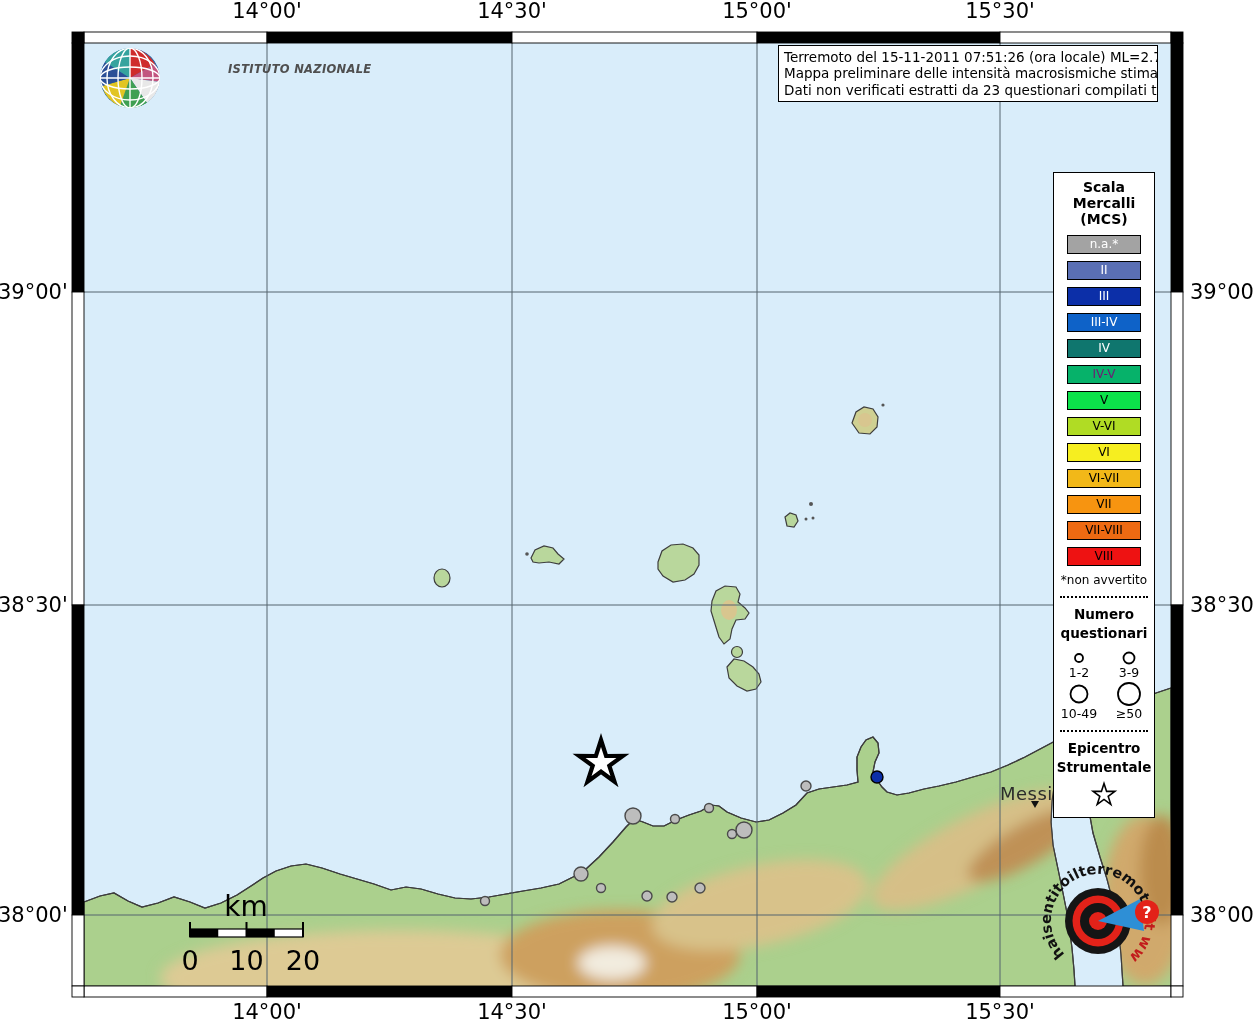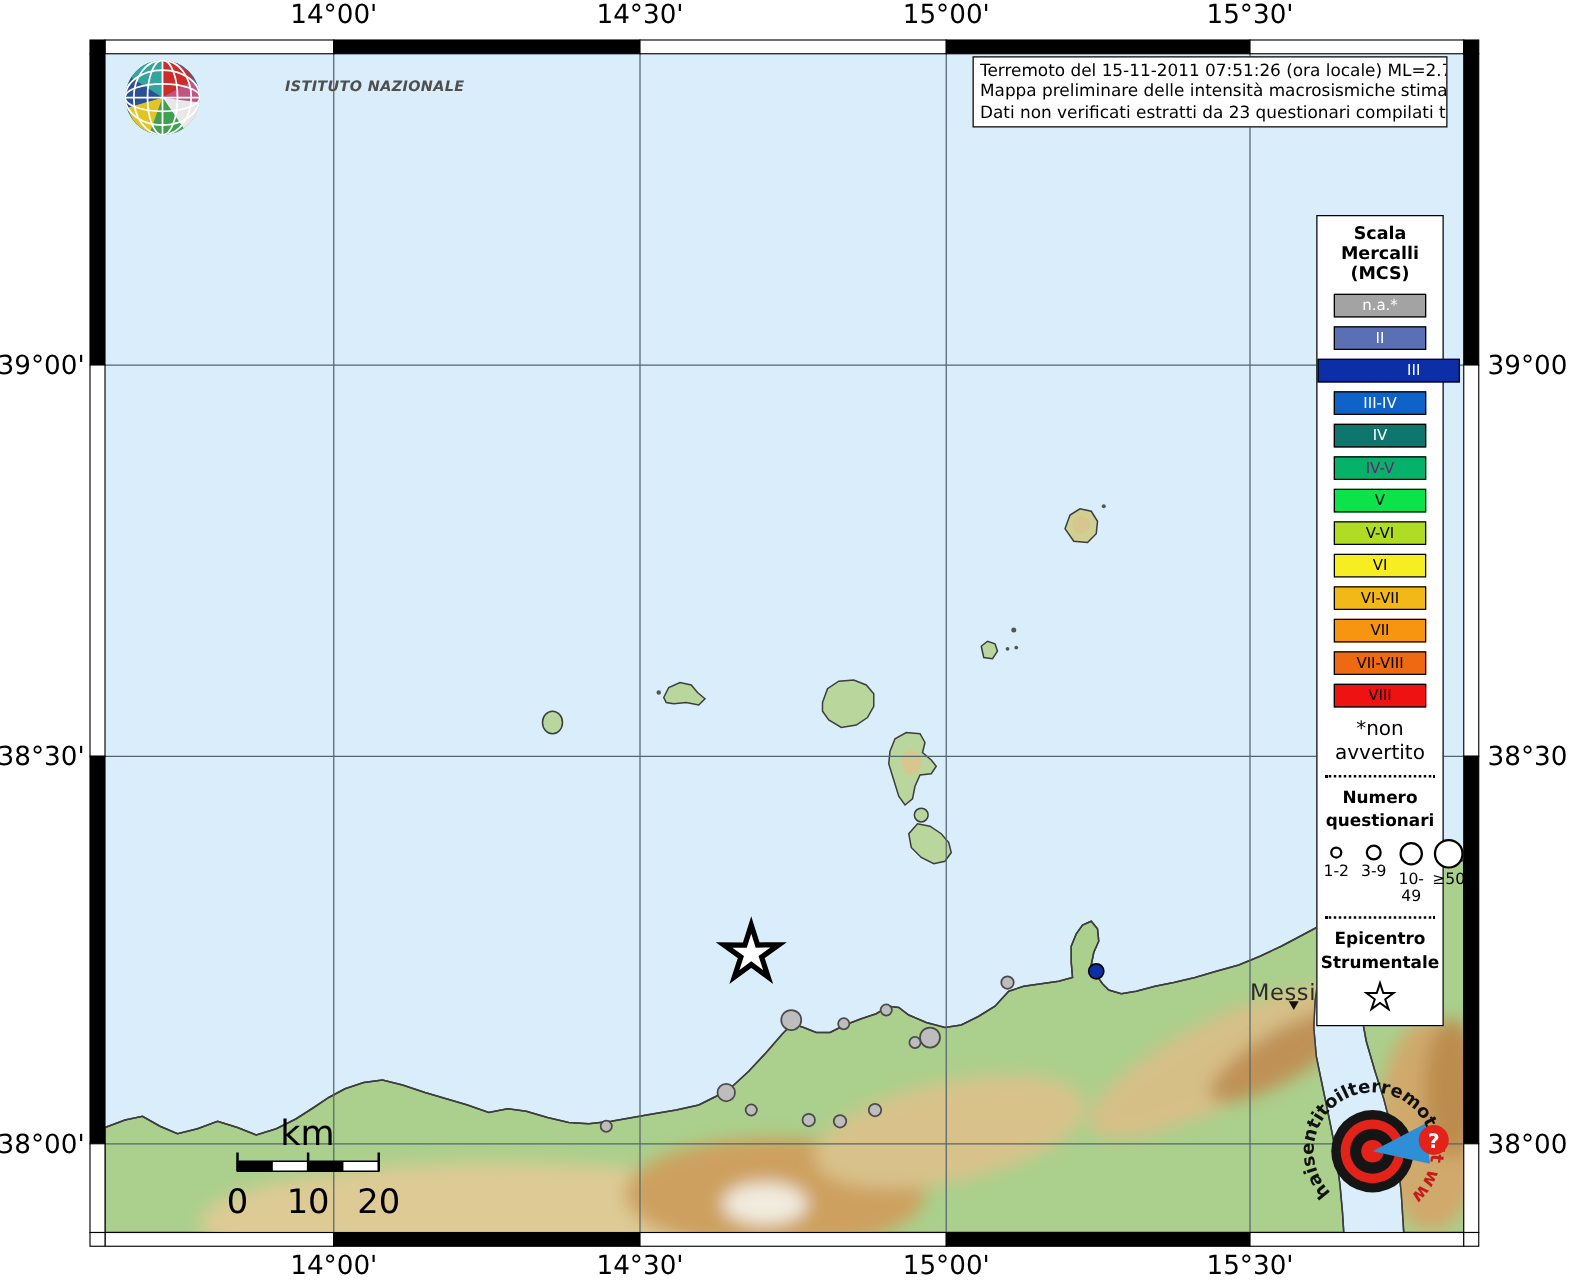--- a/index.html
+++ b/index.html
@@ -15,23 +15,23 @@
   #ingv{position:absolute;left:100px;top:46px;width:320px;height:72px;font-style:italic;}
   #ingv .l1{position:absolute;left:128px;top:16px;font-size:11.5px;font-weight:bold;color:#4f4f4f;letter-spacing:.3px;}
   #ingv .l2{position:absolute;left:128px;top:31px;font-size:11.5px;font-weight:bold;color:#4f4f4f;letter-spacing:.3px;}
   #legend{position:absolute;left:1053px;top:172px;width:100px;background:#fff;border:1px solid #000;
           padding:6px 0 8px 0;text-align:center;}
   .leg-h{font-weight:bold;font-size:14px;line-height:16px;color:#000;}
   .leg-h2{font-weight:bold;font-size:13.5px;line-height:19px;color:#000;}
   #legend-items{margin-top:8px;}
   .mcs-box{width:72px;height:17px;margin:0 auto 7px auto;border:1px solid #000;
            font-size:12px;font-weight:normal;line-height:17px;text-align:center;}
-  .footnote{font-size:16px;margin-top:4px;}
+  .footnote{font-size:12px;margin-top:4px;}
   .dots{border-top:2px dotted #000;width:88px;margin:9px auto 7px auto;height:0;}
-  .qgrid{display:grid;grid-template-columns:1fr 1fr 1fr 1fr;margin-top:2px;}
+  .qgrid{display:grid;grid-template-columns:1fr 1fr;margin-top:2px;}
   .qcell{display:flex;flex-direction:column;align-items:center;}
   .qlab{font-size:12.5px;line-height:14px;margin-top:1px;}
   .qcell svg{display:block;}
   #legend-star-svg{margin:4px auto 0 auto;display:block;}
 </style>
 </head>
 <body>
 
 <div class="stage">
 
@@ -223,21 +223,21 @@
     <div>Dati non verificati estratti da 23 questionari compilati tramite Internet.</div>
   </div>
 
   <div id="legend">
     <div class="leg-h">Scala</div>
     <div class="leg-h">Mercalli</div>
     <div class="leg-h">(MCS)</div>
     <div id="legend-items">
         <div class="mcs-box" style="background: rgb(163, 163, 163); color: rgb(255, 255, 255);">n.a.*</div>
         <div class="mcs-box" style="background: rgb(90, 111, 180); color: rgb(255, 255, 255);">II</div>
-        <div class="mcs-box" style="background: rgb(12, 47, 168); color: rgb(255, 255, 255); padding-left: 40px;">III</div>
+        <div class="mcs-box" style="background: rgb(12, 47, 168); color: rgb(255, 255, 255);">III</div>
         <div class="mcs-box" style="background: rgb(14, 98, 200); color: rgb(255, 255, 255);">III-IV</div>
         <div class="mcs-box" style="background: #0f766e; color: rgb(255, 255, 255);">IV</div>
         <div class="mcs-box" style="background: rgb(6, 178, 106); color: #701a75;">IV-V</div>
         <div class="mcs-box" style="background: rgb(12, 226, 74); color: rgb(0, 0, 0);">V</div>
         <div class="mcs-box" style="background: rgb(176, 220, 36); color: rgb(0, 0, 0);">V-VI</div>
         <div class="mcs-box" style="background: rgb(246, 238, 32); color: rgb(0, 0, 0);">VI</div>
         <div class="mcs-box" style="background: rgb(242, 184, 24); color: rgb(0, 0, 0);">VI-VII</div>
         <div class="mcs-box" style="background: rgb(247, 148, 16); color: rgb(0, 0, 0);">VII</div>
         <div class="mcs-box" style="background: rgb(238, 106, 18); color: rgb(0, 0, 0);">VII-VIII</div>
         <div class="mcs-box" style="background: rgb(238, 18, 18); color: rgb(0, 0, 0);">VIII</div>

